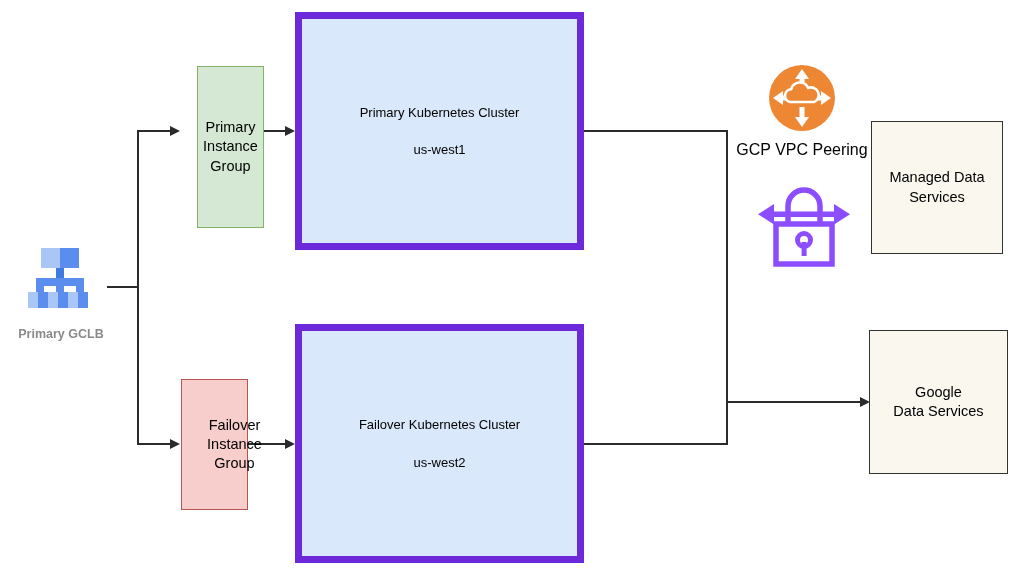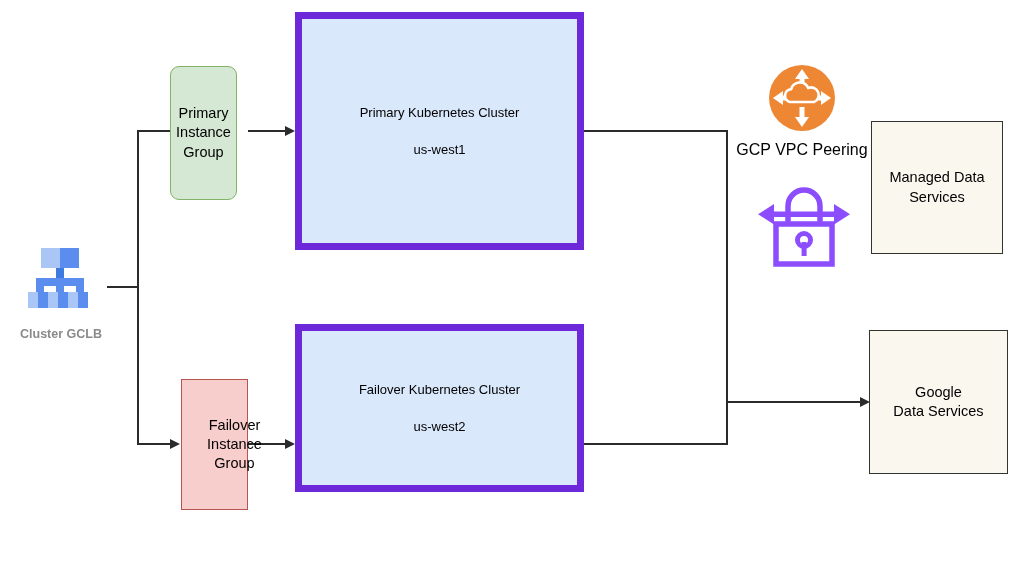--- a/index.html
+++ b/index.html
@@ -130,40 +130,40 @@
       <rect x="54" y="30" width="8" height="16" fill="#5b8def"></rect>
 
       <rect x="6" y="44" width="10" height="16" fill="#aac6f7"></rect>
       <rect x="16" y="44" width="10" height="16" fill="#5b8def"></rect>
       <rect x="26" y="44" width="10" height="16" fill="#aac6f7"></rect>
       <rect x="36" y="44" width="10" height="16" fill="#5b8def"></rect>
       <rect x="46" y="44" width="10" height="16" fill="#aac6f7"></rect>
       <rect x="56" y="44" width="10" height="16" fill="#5b8def"></rect>
     </svg>
   </div>
-  <div class="icon-caption gclb-caption" style="left:0px; top:327px; width:122px;">Cluster GCLB</div>
-
-  <div class="node ig-box ig-primary" style="left:170px; top:66px; width:67px; height:134px;border-radius:9px;">
+  <div class="icon-caption gclb-caption" style="left:0px; top:327px; width:122px;">Primary GCLB</div>
+
+  <div class="node ig-box ig-primary" style="left:197px; top:66px; width:67px; height:162px;">
     <span>Primary</span>
     <span>Instance</span>
     <span>Group</span>
   </div>
 
   <div class="node ig-box ig-failover" style="left:181px; top:379px; width:67px; height:131px;">
     <span>Failover</span>
     <span>Instance</span>
     <span>Group</span>
   </div>
 
   <div class="node cluster-box" style="left:295px; top:12px; width:289px; height:238px;">
     <span>Primary Kubernetes Cluster</span>
     <span class="ln2">us-west1</span>
   </div>
 
-  <div class="node cluster-box" style="left:295px; top:324px; width:289px; height:168px;">
+  <div class="node cluster-box" style="left:295px; top:324px; width:289px; height:239px;">
     <span>Failover Kubernetes Cluster</span>
     <span class="ln2">us-west2</span>
   </div>
 
   <div class="icon-wrap" style="left:768px; top:64px; width:68px; height:68px;">
     <svg width="68" height="68" viewBox="0 0 68 68">
       <circle cx="34" cy="34" r="33" fill="#ed8733"></circle>
       <g fill="#ffffff">
 
         <polygon points="34,5 41,15 27,15"></polygon>

